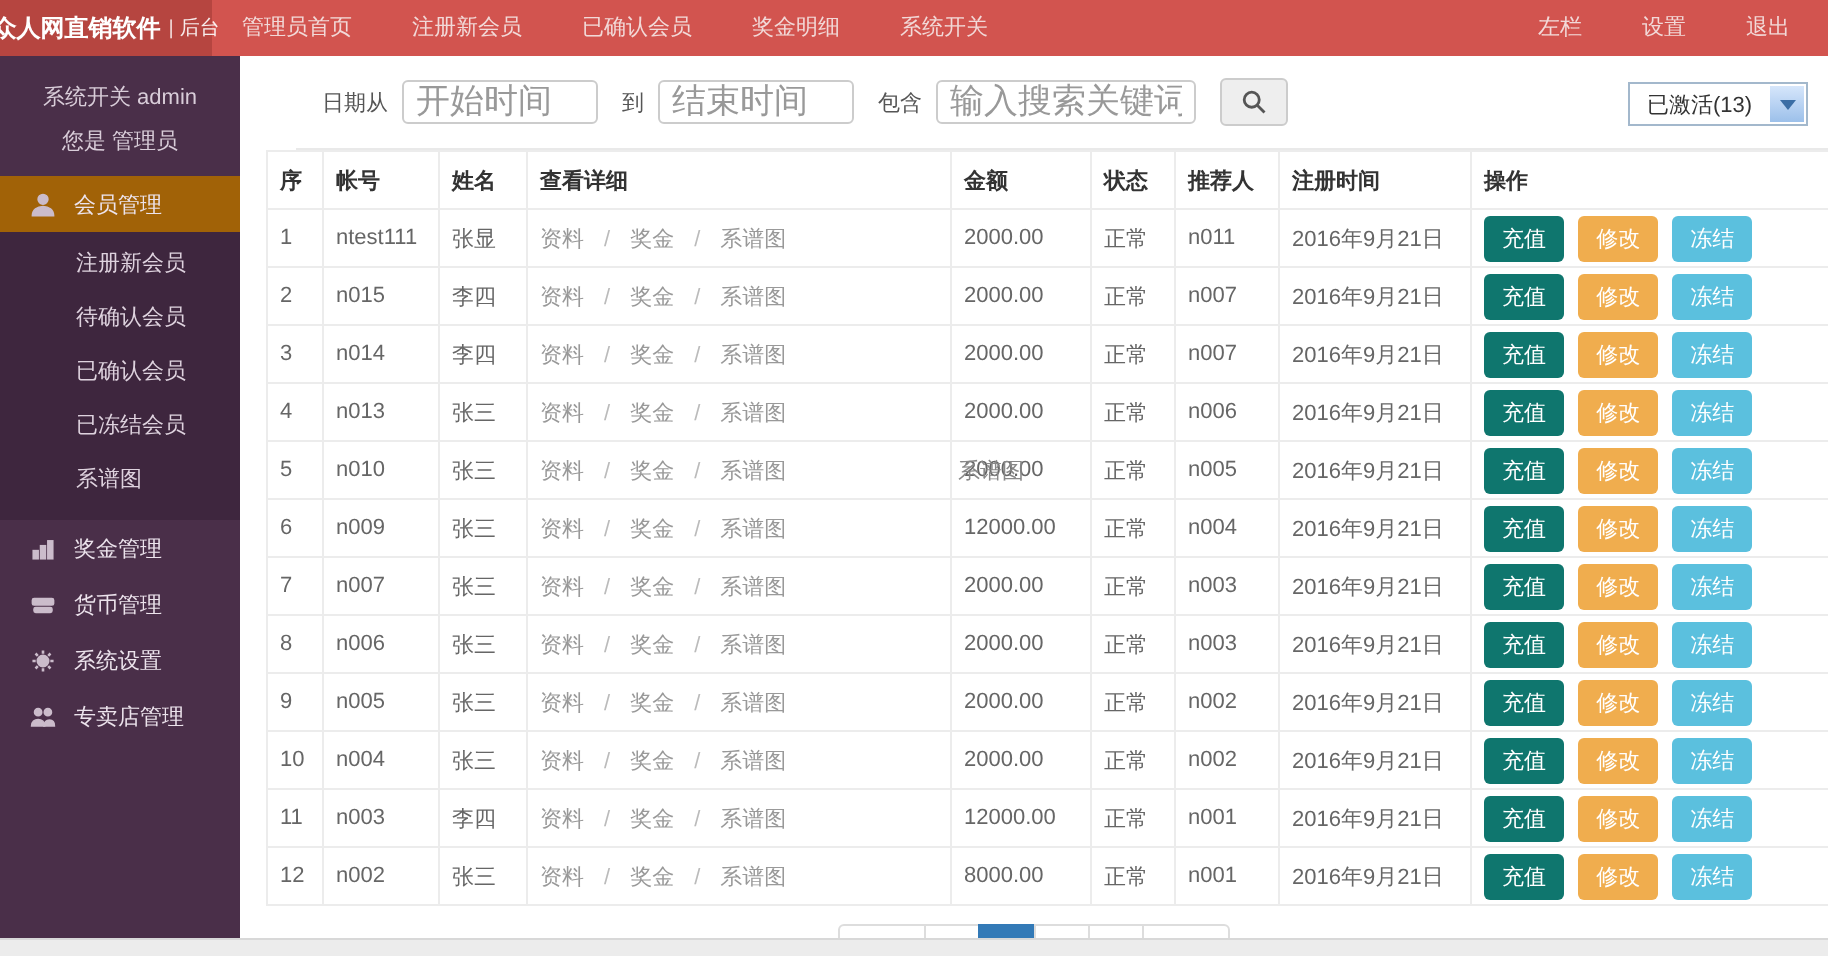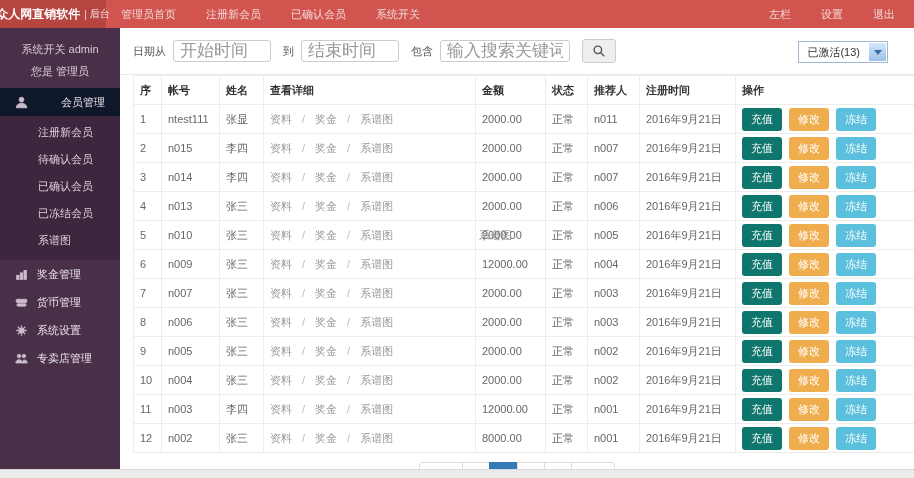--- a/index.html
+++ b/index.html
@@ -13,39 +13,39 @@
   .brand .div{font-weight:normal;font-size:10px;opacity:.8;margin:0 3px 0 4px;}
   .brand .suffix{font-weight:normal;font-size:10px;opacity:.9;}
   .topnav{display:flex;}
   .topnav a,.topnav-right a{color:#f2d9d8;font-size:11px;line-height:28px;padding:0 15px;text-decoration:none;cursor:pointer;}
   .topnav-right{margin-left:auto;display:flex;margin-right:4px;}
 
   
   .sidebar{position:absolute;top:28px;left:0;width:120px;bottom:8px;background:#4a2f49;}
   .side-welcome{padding:10px 0 6px;text-align:center;color:#d9cdd9;font-size:11px;line-height:22px;}
   .side-parent{display:flex;align-items:center;height:28px;padding-left:14px;color:#ece3ec;font-size:11px;cursor:pointer;}
-  .side-parent.active{background:#0f172a;gap:24px;}
+  .side-parent.active{background:#a16207;}
   .side-parent .ic{width:14px;height:14px;margin-right:9px;display:inline-flex;align-items:center;justify-content:center;}
   .side-parent .ic svg{width:13px;height:13px;fill:#cbbccb;stroke:#cbbccb;}
   .submenu{background:#3e263e;padding:3px 0 6px;}
   .submenu a{display:block;padding-left:38px;line-height:27px;color:#ded2de;font-size:11px;text-decoration:none;cursor:pointer;}
 
   
   .content{position:absolute;top:28px;left:120px;right:0;bottom:8px;background:#fff;overflow:hidden;}
 
-  .filterbar{position:relative;height:46px;display:flex;align-items:center;padding:0 10px 0 13px;border-bottom:1px solid #e9e9e9;}
+  .filterbar{position:relative;height:46px;display:flex;align-items:center;padding:0 10px 0 13px;border-bottom:1px solid #e9e9e9;margin-left:28px;}
   .filterbar label{font-size:11px;color:#555;margin-right:7px;white-space:nowrap;}
   .filterbar input{height:20px;border:1px solid #ccc;border-radius:3px;padding:0 6px;font-size:17px;color:#333;
                    font-family:"Liberation Sans","DejaVu Sans",sans-serif;margin-right:12px;outline:none;}
   .filterbar input::placeholder{color:#999;}
   .inp-date{width:84px;}
   .inp-kw{width:116px;}
   .search-btn{width:34px;height:24px;background:#eee;border:1px solid #ccc;border-radius:3px;display:flex;
               align-items:center;justify-content:center;cursor:pointer;padding:0;}
-  .status-select{position:absolute;right:26px;top:13px;display:flex;align-items:center;height:20px;
+  .status-select{position:absolute;right:10px;top:13px;display:flex;align-items:center;height:20px;
                  border:1px solid #a3b8cc;background:#fff;cursor:pointer;}
   .status-select .val{font-size:11px;color:#333;padding:0 8px;}
   .status-select .arrow-box{width:17px;height:18px;margin:1px;background:linear-gradient(#d6e6fb,#9cc0ea);
                  display:flex;align-items:center;justify-content:center;}
   .status-select .tri{width:0;height:0;border-left:4px solid transparent;border-right:4px solid transparent;
                  border-top:5px solid #3b6ea5;}
 
   
   table.members{border-collapse:collapse;margin:0 8px 0 13px;width:885px;table-layout:fixed;}
   .members th,.members td{border:1px solid #ececec;font-size:11px;padding:0 6px;height:28px;text-align:left;
@@ -81,20 +81,21 @@
   <div class="topbar">
     <div class="brand">
       <span>众人网直销软件</span>
       <span class="div">|</span>
       <span class="suffix">后台</span>
     </div>
     <nav class="topnav">
       <a>管理员首页</a>
       <a>注册新会员</a>
       <a>已确认会员</a>
+      <a>奖金明细</a>
       <a>系统开关</a>
     </nav>
     <div class="topnav-right">
       <a>左栏</a>
       <a>设置</a>
       <a>退出</a>
     </div>
   </div>
 
   <aside class="sidebar">

